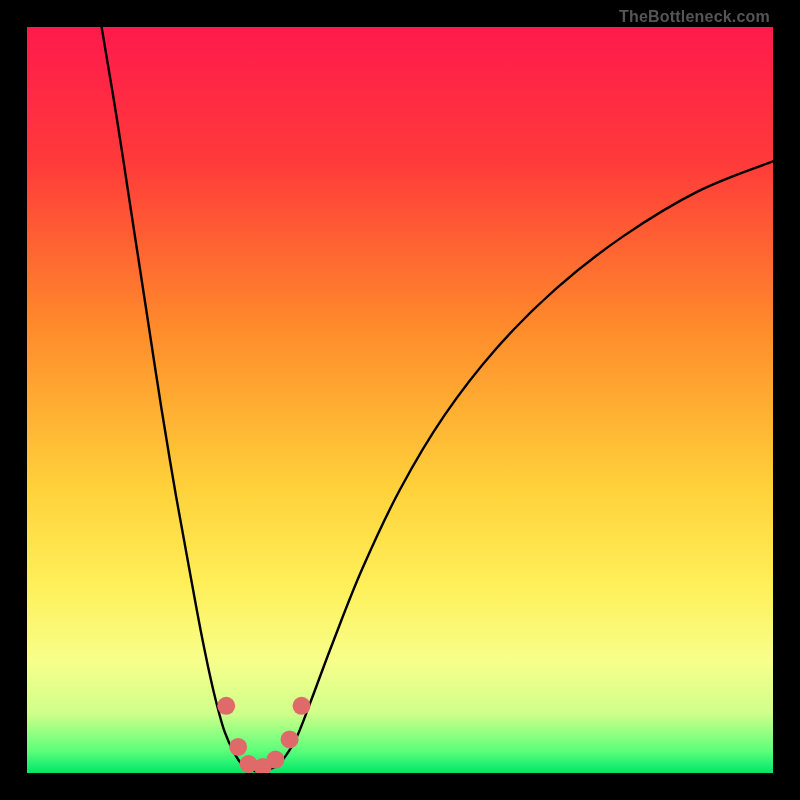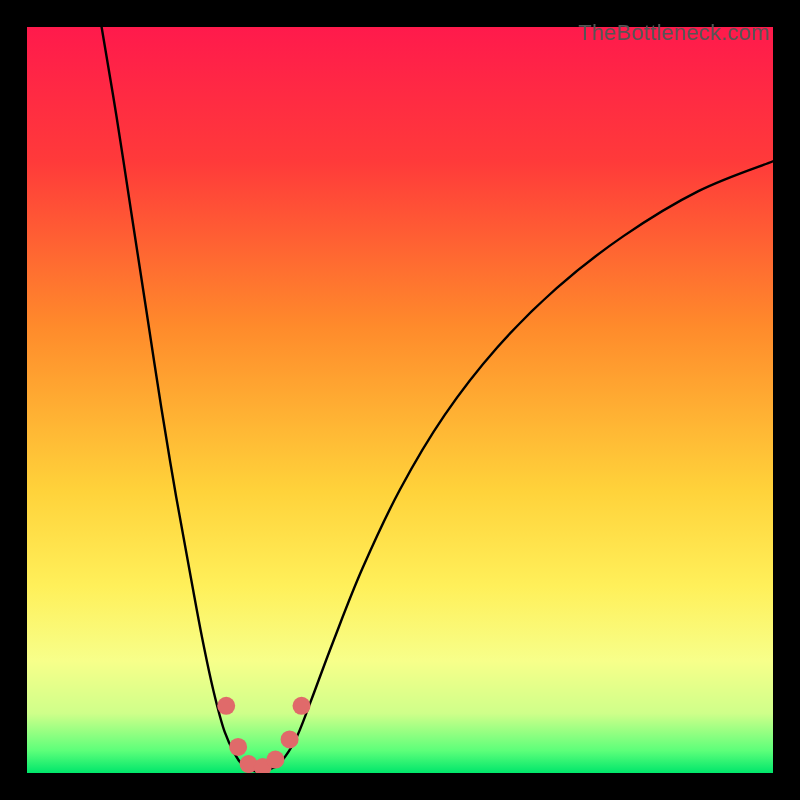--- a/index.html
+++ b/index.html
@@ -14,25 +14,25 @@
   .frame {
     position: absolute;
     left: 27px;
     top: 27px;
     width: 746px;
     height: 746px;
     background: #000;
   }
   .watermark {
     position: absolute;
-    top: 20px;
+    top: 8px;
     right: 30px;
     color: #555;
-    font-size: 22px;
-    font-weight: 400;
+    font-size: 16px;
+    font-weight: 700;
     letter-spacing: 0.2px;
     z-index: 5;
   }
   svg {
     display: block;
   }
 </style>
 </head>
 <body>
 

